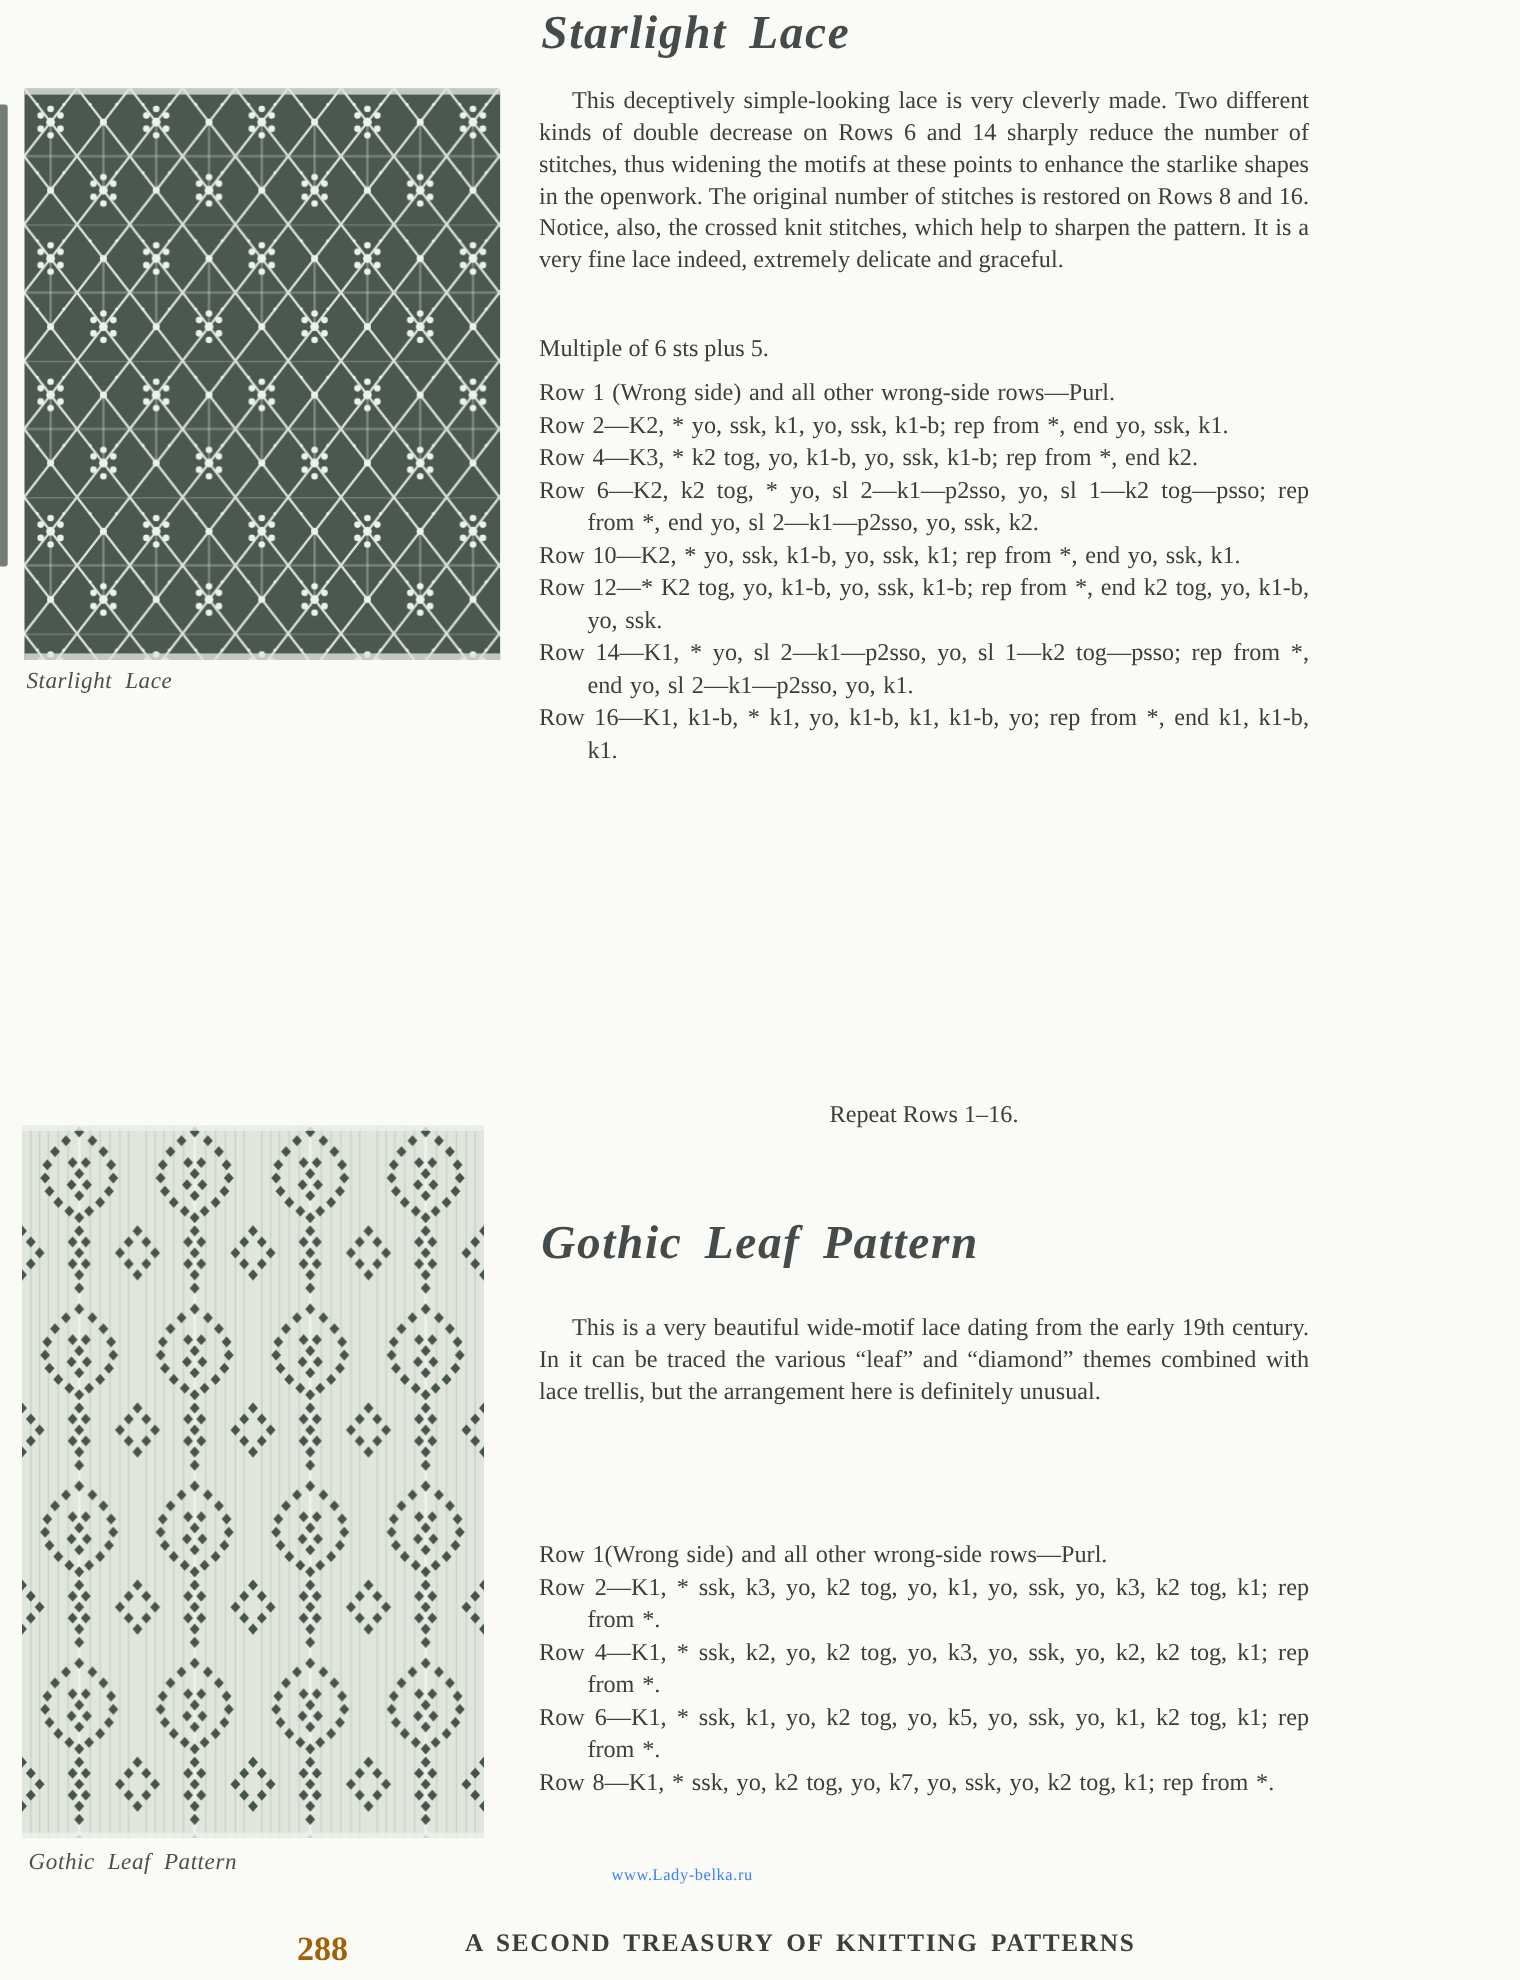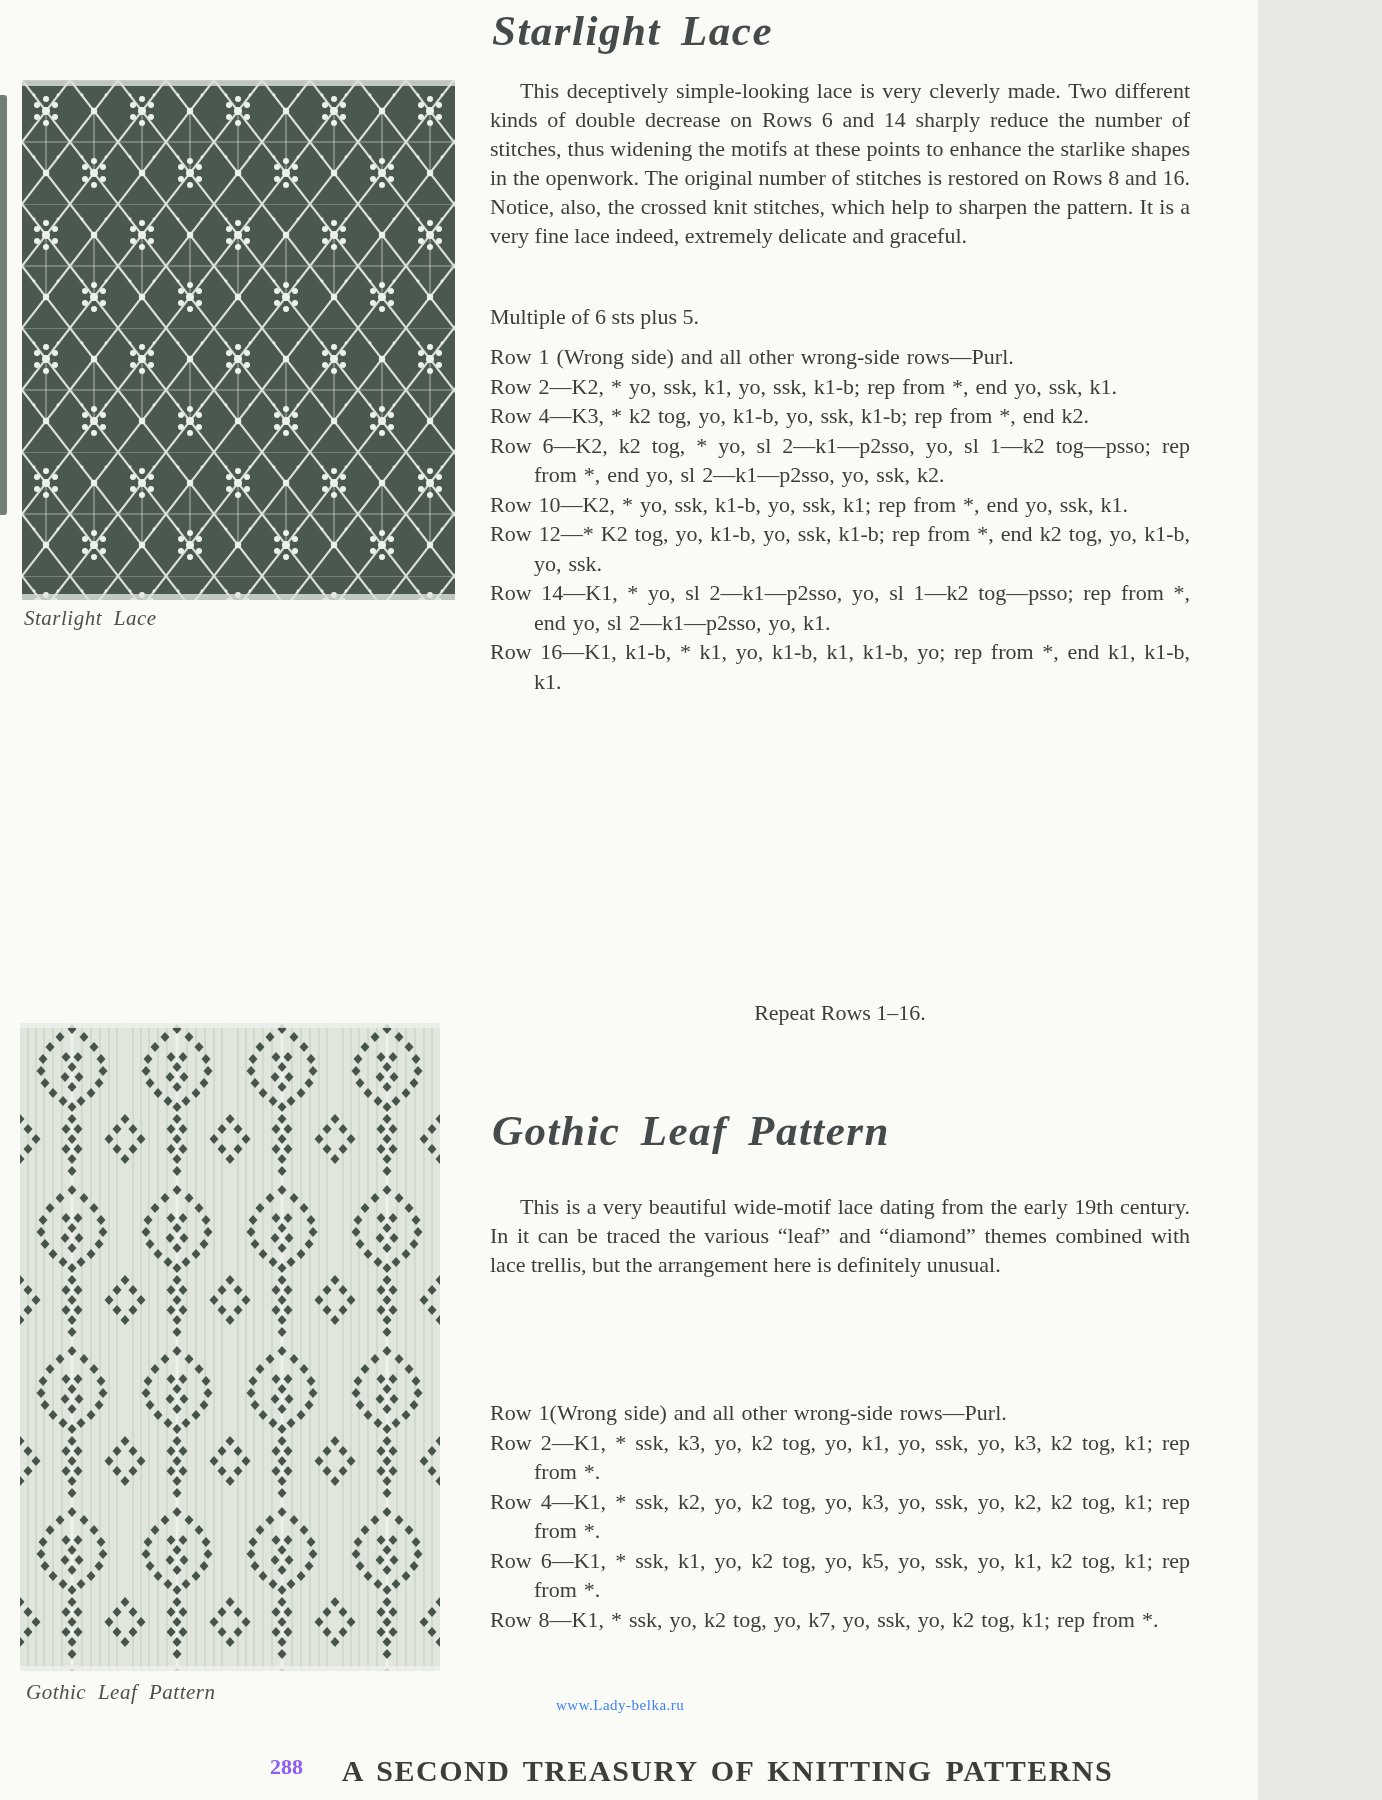--- a/index.html
+++ b/index.html
@@ -1,19 +1,19 @@
 <!DOCTYPE html>
 <html><head>
 <meta charset="utf-8">
 <style>
   * { margin:0; padding:0; box-sizing:border-box; }
   html,body { background:#e8e8e4; }
   .page {
     position:relative;
-    width:1258px; height:1800px;
+    width:1382px; height:1800px;
     background:#fafaf6;
     font-family:"Liberation Serif", serif;
     color:#3c3e3a;
     overflow:hidden;
   }
   .pattern-title {
     position:absolute; left:492px; width:700px;
     font-style:italic; font-weight:bold;
     font-size:43px; letter-spacing:1.5px; color:#454b4b;
     word-spacing:8px;
@@ -61,25 +61,25 @@
   }
   #caption-starlight { left:24px; top:606px; }
   #caption-gothic { left:26px; top:1680px; }
   .watermark {
     position:absolute; left:556px; top:1697px;
     font-family:Liberation Serif, serif;
     font-size:15px; color:#3b82f6; letter-spacing:.5px;
   }
   .footer-num {
     position:absolute; left:270px; top:1754px;
-    font-weight:bold; font-size:22px; color:#8b5cf6;
+    font-weight:bold; font-size:31px; color:#a16207;
   }
   .footer-title {
     position:absolute; left:340px; top:1754px; width:775px;
-    font-weight:bold; font-size:30px; color:#3c3e3a;
+    font-weight:bold; font-size:23px; color:#3c3e3a;
     text-align:center; letter-spacing:1.5px; word-spacing:4px;
   }
 </style>
 </head>
 <body>
 
 <div class="page">
 
   <div class="scan-edge"></div>
 

